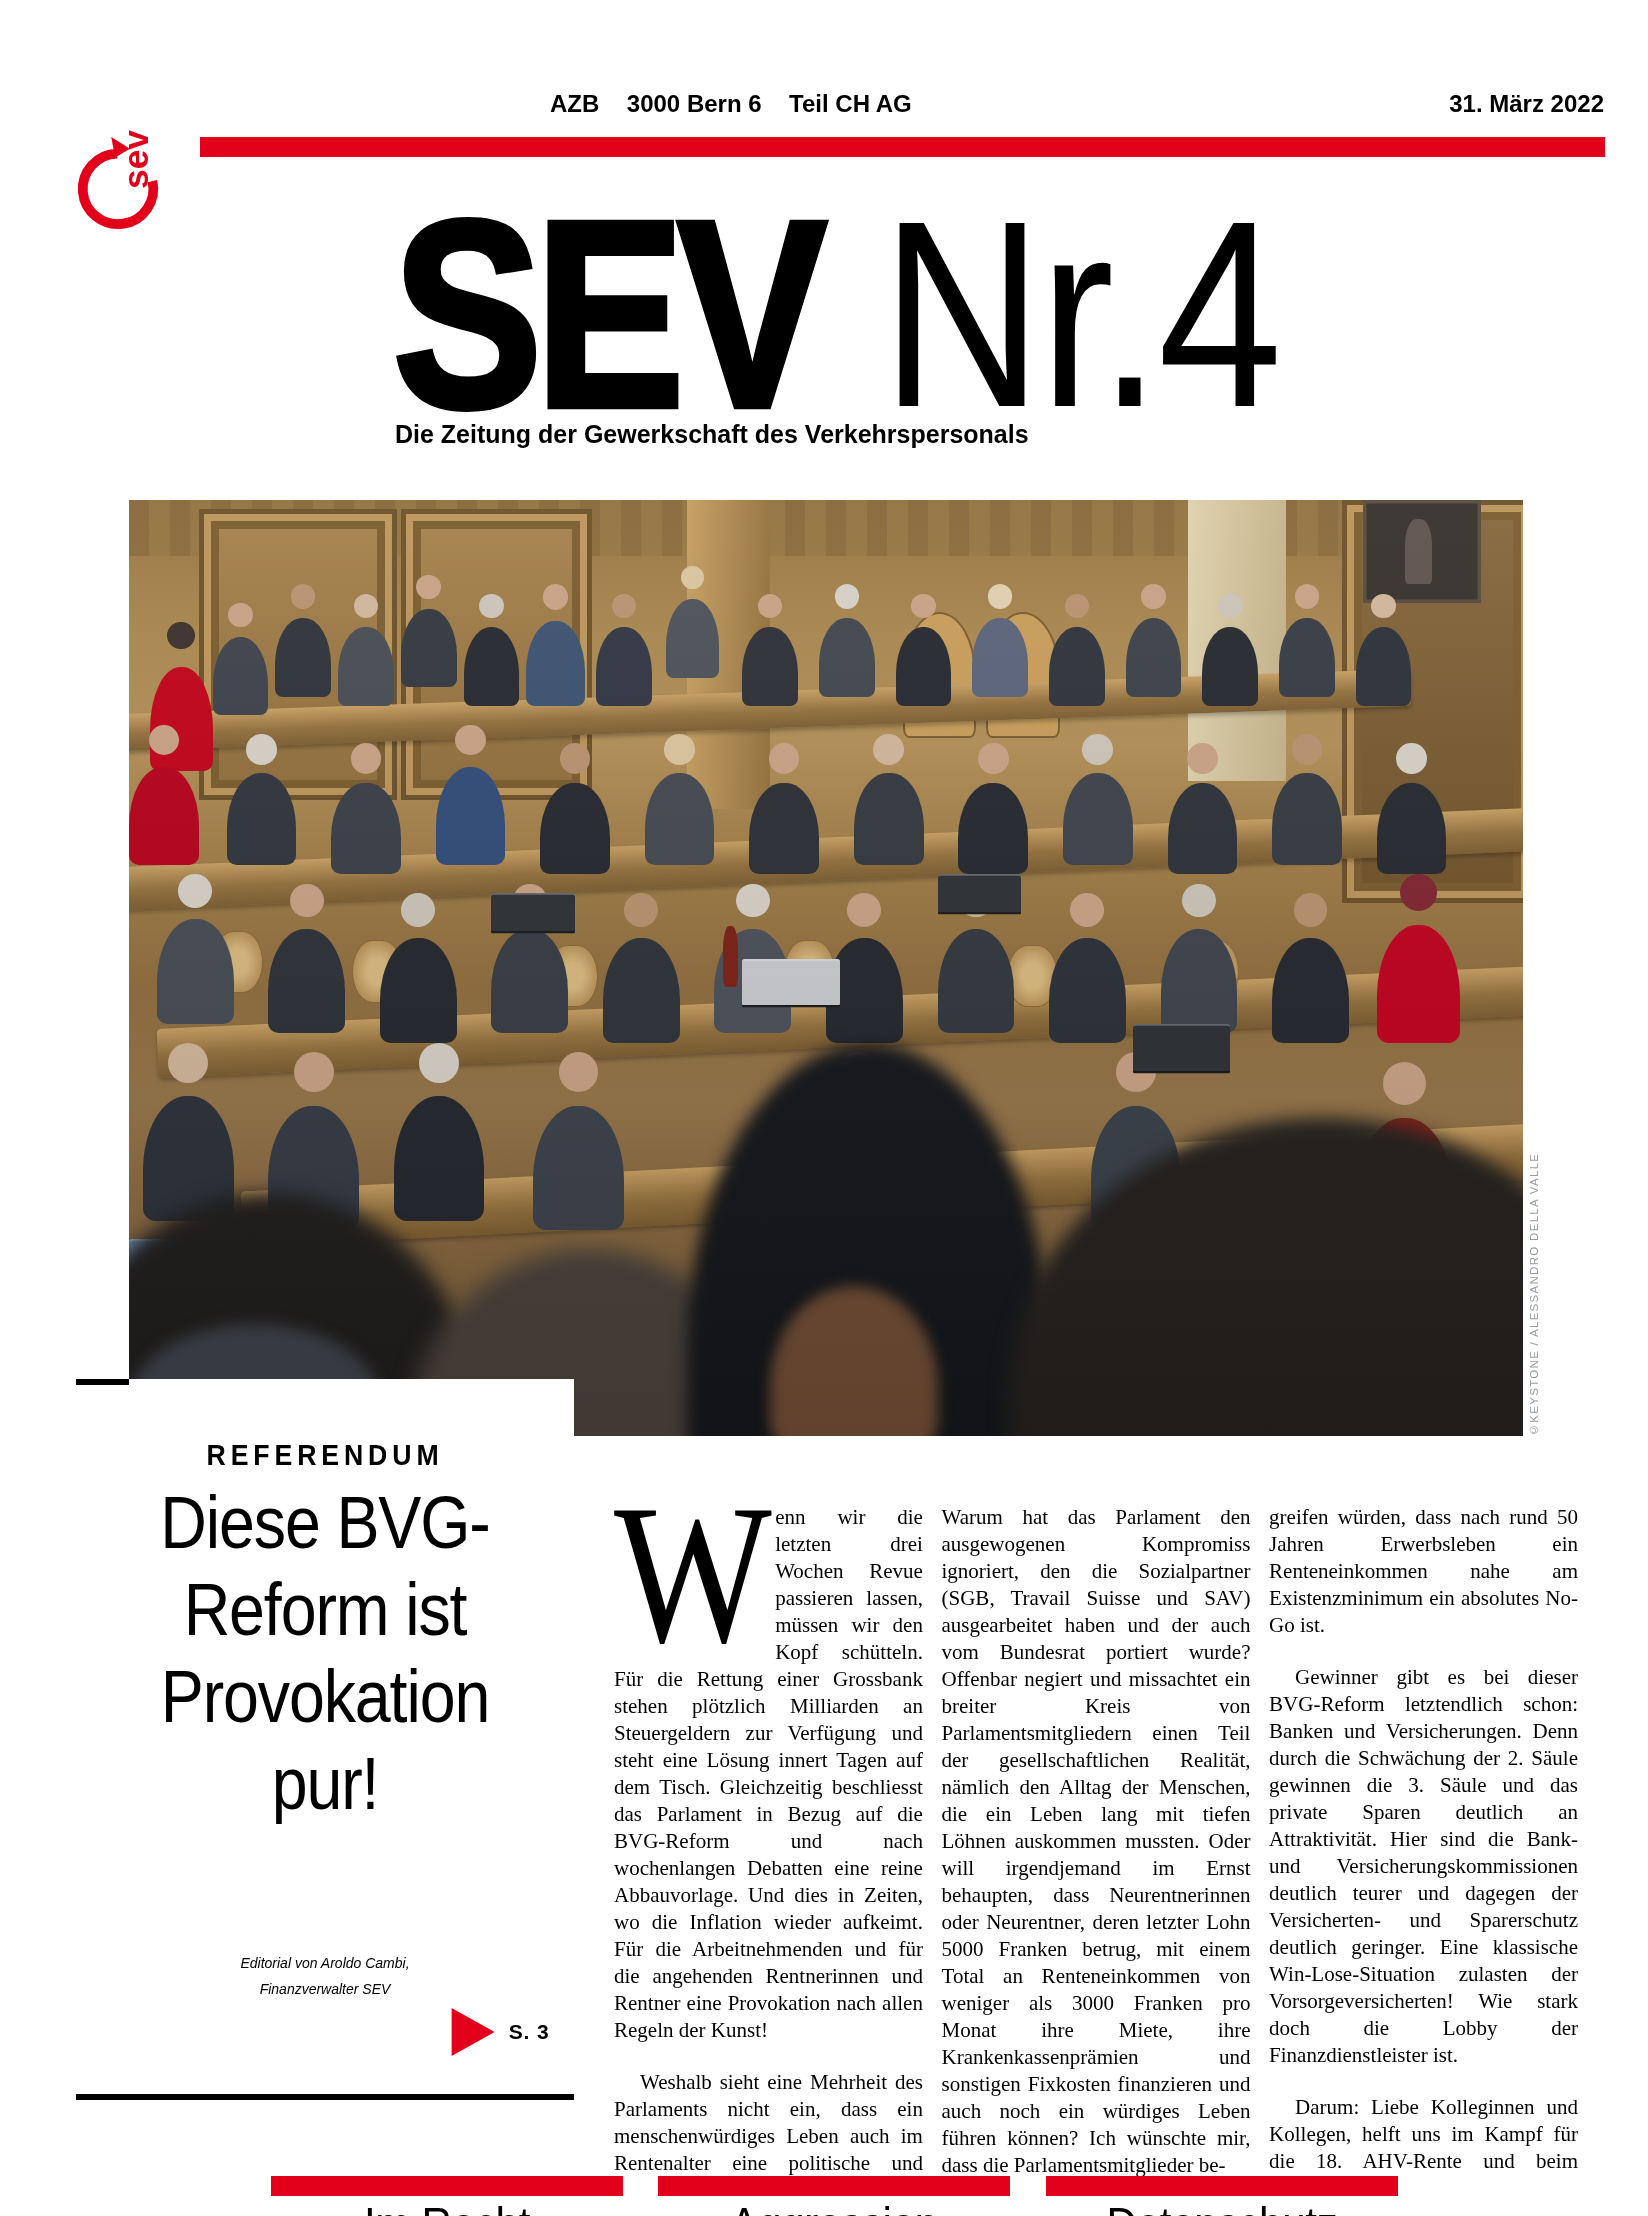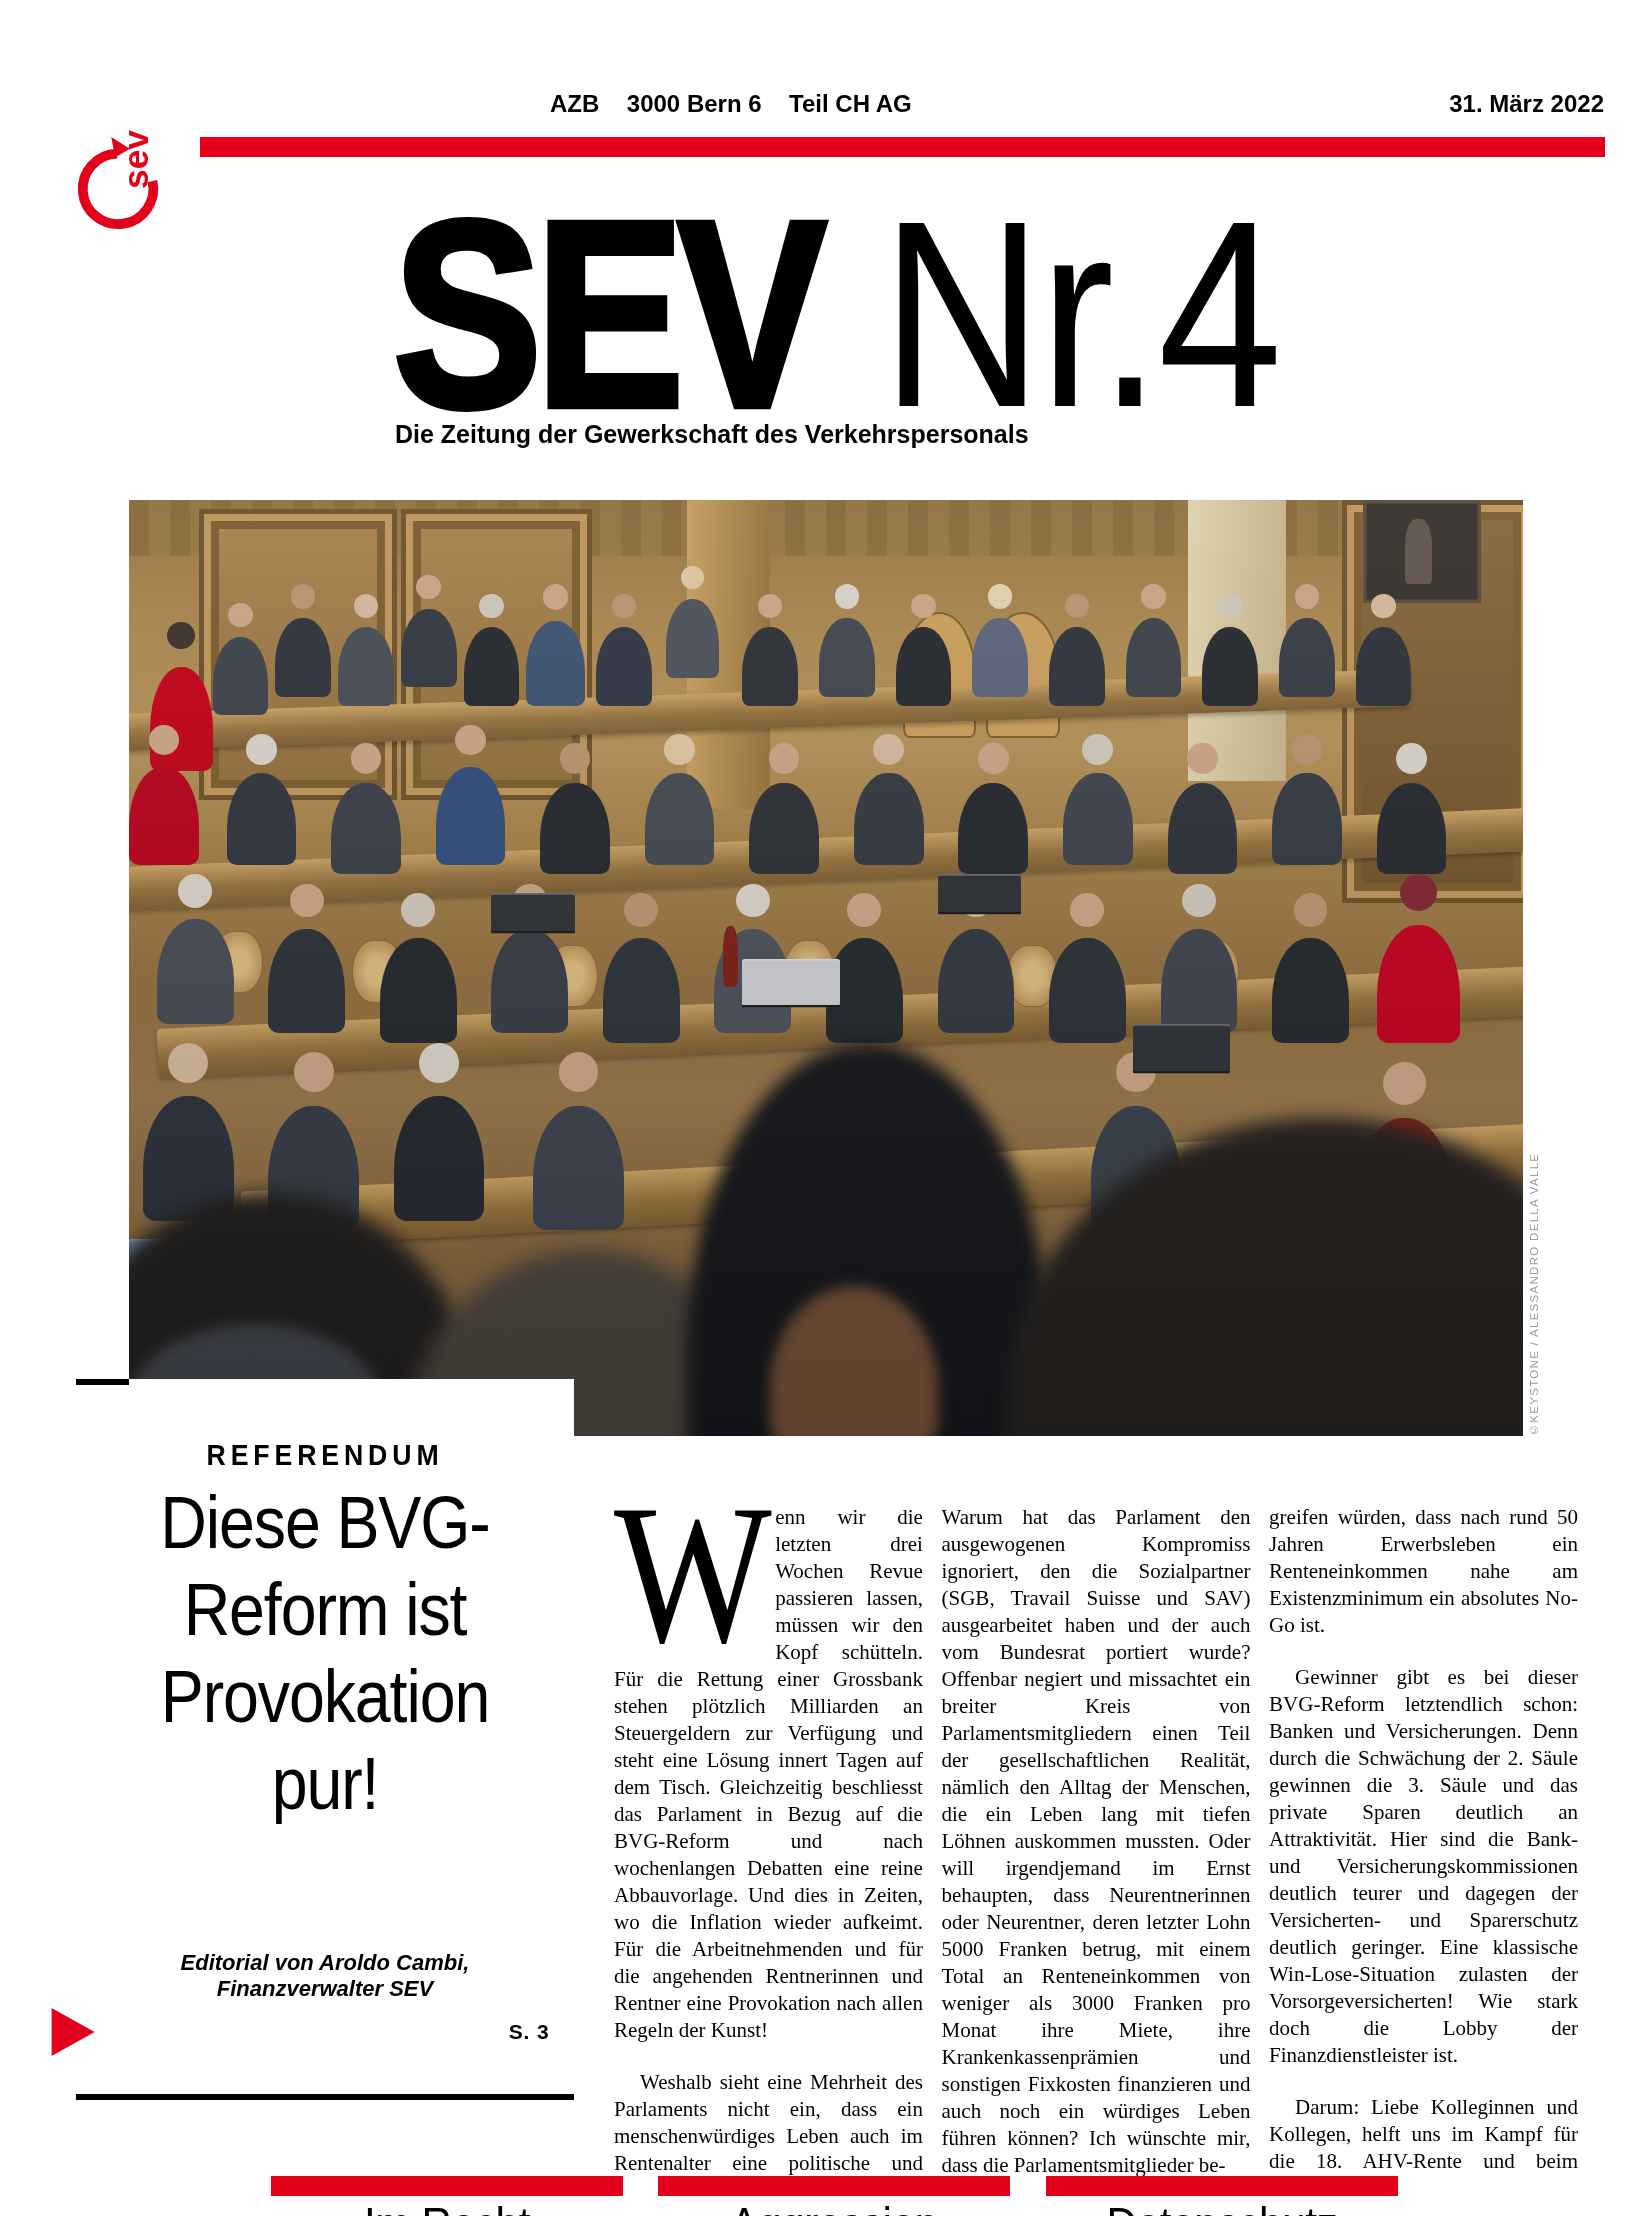--- a/index.html
+++ b/index.html
@@ -50,23 +50,23 @@
           display:flex;justify-content:flex-start;align-items:center;}
 
   
   .black-rule{position:absolute;left:76px;width:498px;height:6.2px;background:#000;}
   .kicker{position:absolute;left:76px;top:1439px;width:498px;text-align:center;
           font-size:29px;font-weight:700;letter-spacing:5.3px;transform:scaleX(.92);}
   .headline{position:absolute;left:76px;top:1479px;width:498px;text-align:center;
             font-size:75px;line-height:87px;font-weight:400;letter-spacing:-1.3px;
             white-space:pre-line;transform:scaleX(.86);transform-origin:50% 0;}
   .byline{position:absolute;left:76px;top:1950px;width:498px;text-align:center;
-          font-size:22px;line-height:26px;font-weight:700;font-style:italic;white-space:pre-line;}
+          font-size:14px;line-height:26px;font-weight:400;font-style:italic;white-space:pre-line;}
   .pageref{position:absolute;left:76px;top:2007px;width:498px;height:50px;
-           display:flex;align-items:center;justify-content:space-between;gap:14px;
+           display:flex;align-items:center;justify-content:flex-end;gap:14px;
            transform:translateX(-24.4px);}
   .tri{width:0;height:0;border-left:43px solid #e2001a;
        border-top:24.4px solid transparent;border-bottom:24.4px solid transparent;}
   .pageref-label{font-size:21px;font-weight:700;letter-spacing:0.9px;}
 
   
   .article{position:absolute;left:614px;top:1504px;width:964px;height:674px;
            display:flex;gap:18.6px;overflow:hidden;}
   .col{flex:1;font-family:"Liberation Serif",serif;font-size:21px;line-height:27px;
        text-align:justify;}

